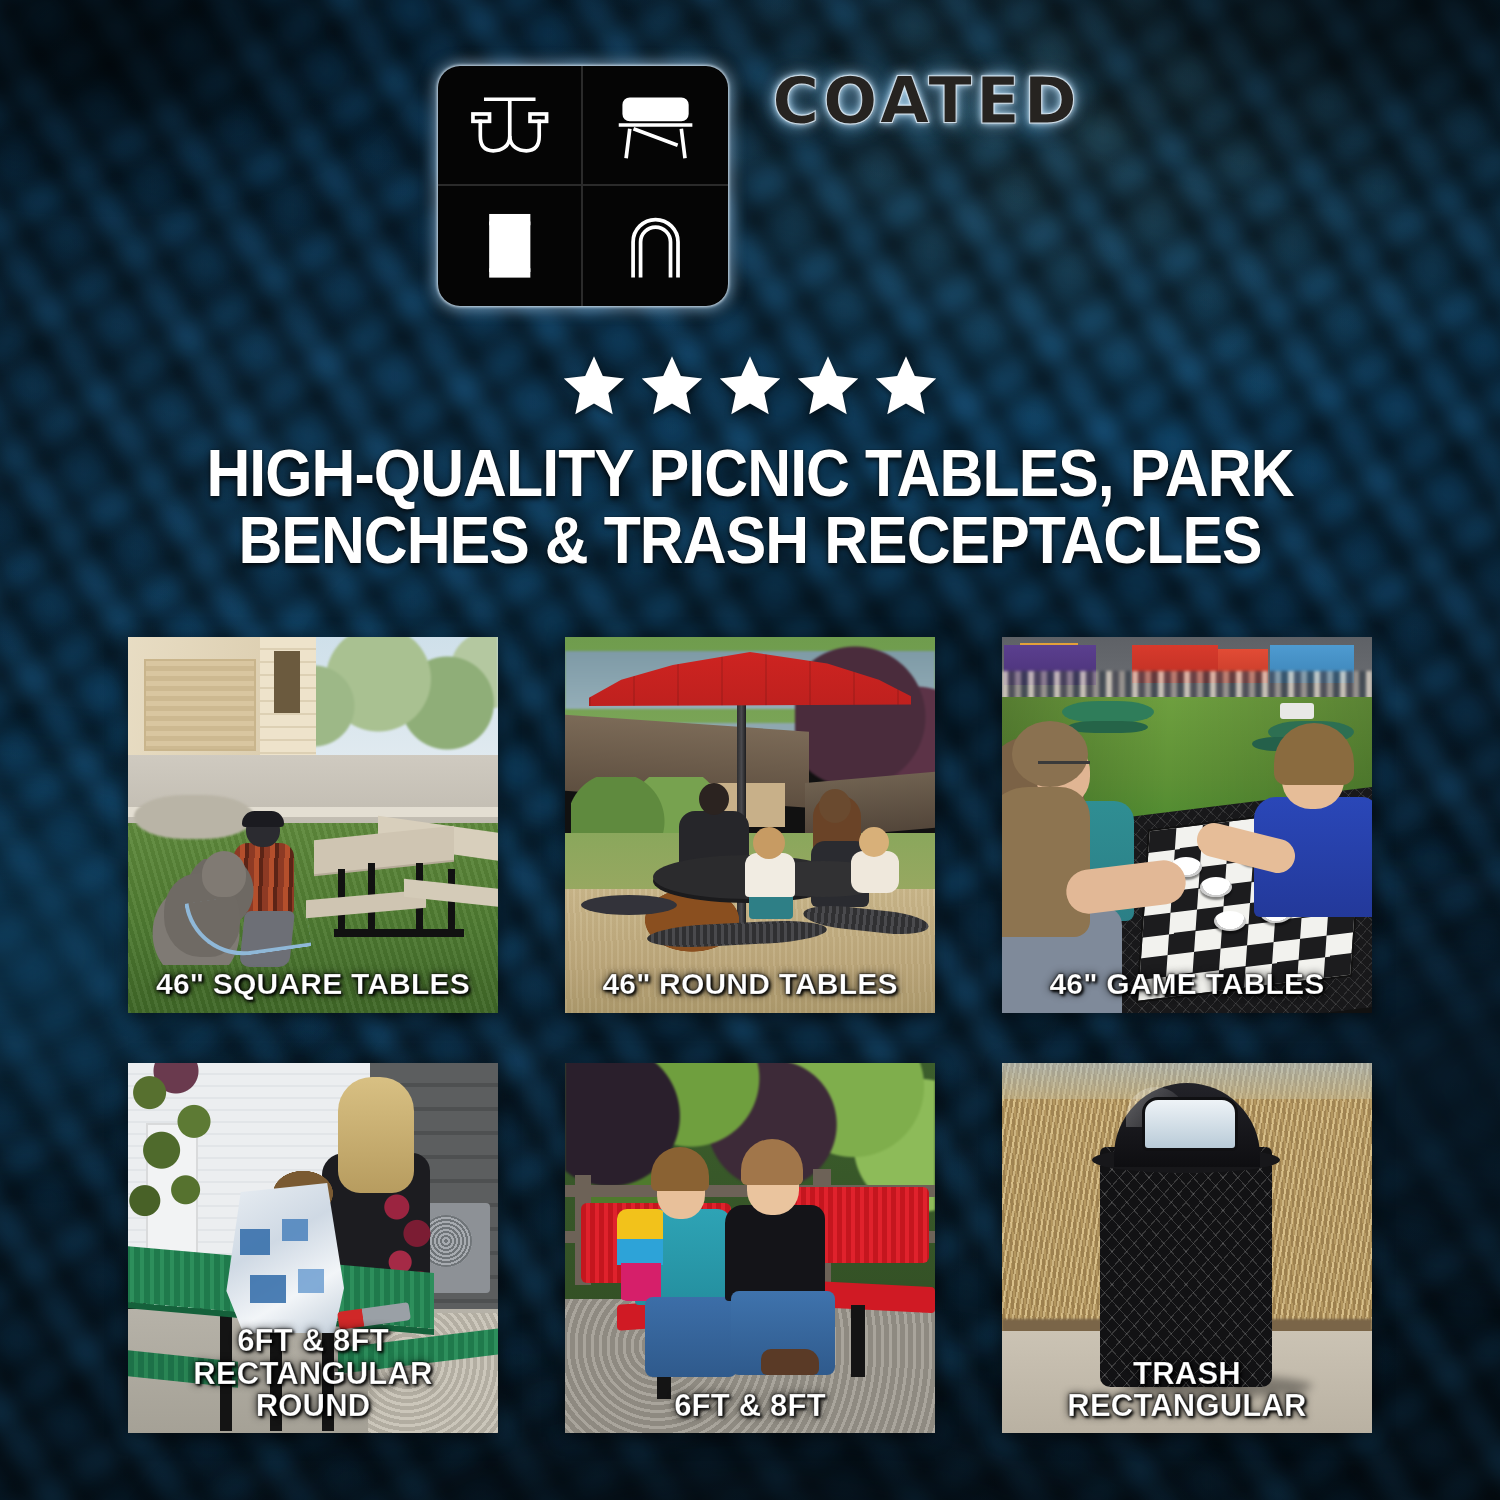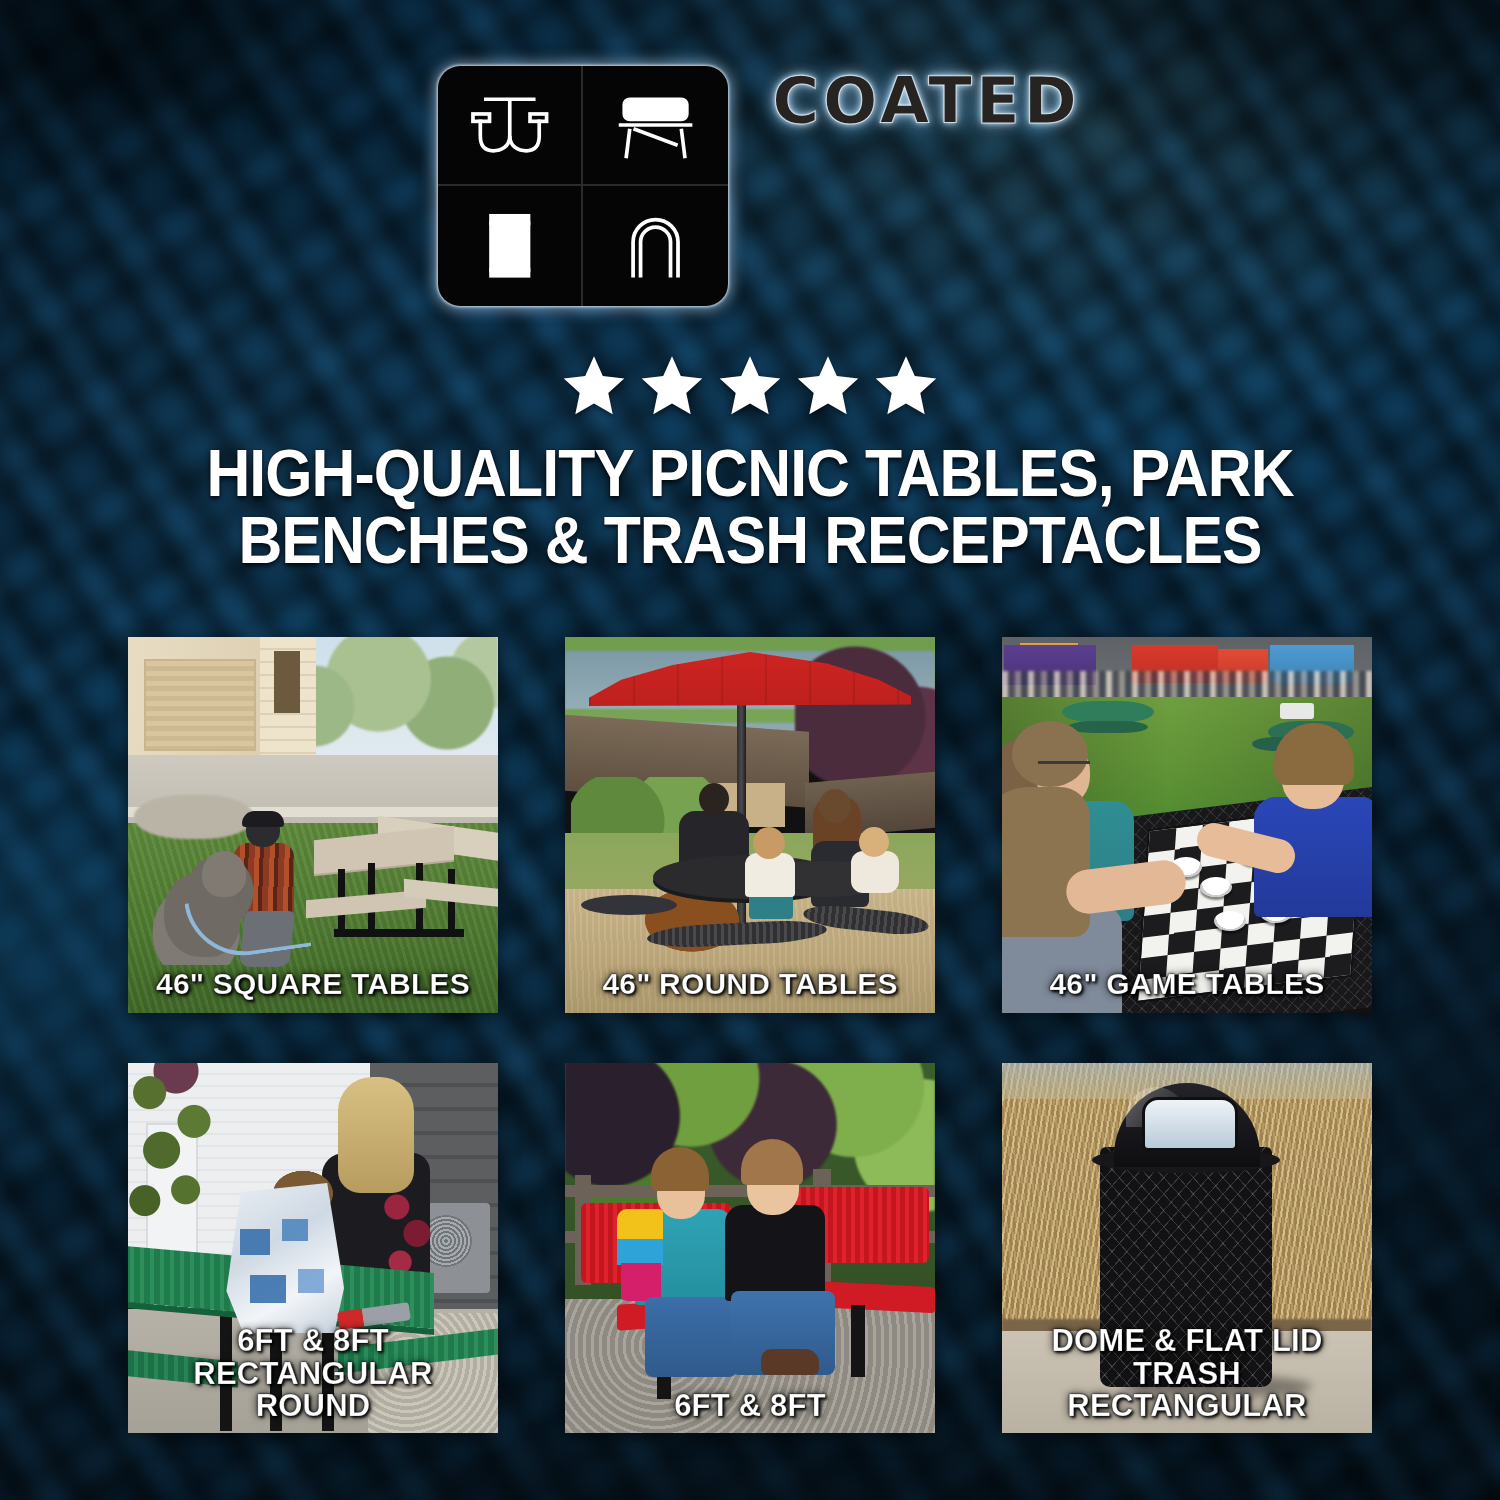--- a/index.html
+++ b/index.html
@@ -657,19 +657,18 @@
         <div class="t6-path"></div>
         <div class="t6-shadow"></div>
         <div class="t6-can"></div>
           <div class="t6-canmesh"></div>
         <div class="t6-rim"></div>
         <div class="t6-dome"></div>
           <div class="t6-domehl"></div>
         <div class="t6-opening"></div>
       </div>
       <div class="cap two">
-        <span>DOME &amp; FLAT LID</span>
         <span class="l2">TRASH RECTANGULAR</span>
       </div>
     </div>
 
   </div>
 </div>
 
 </body></html>

